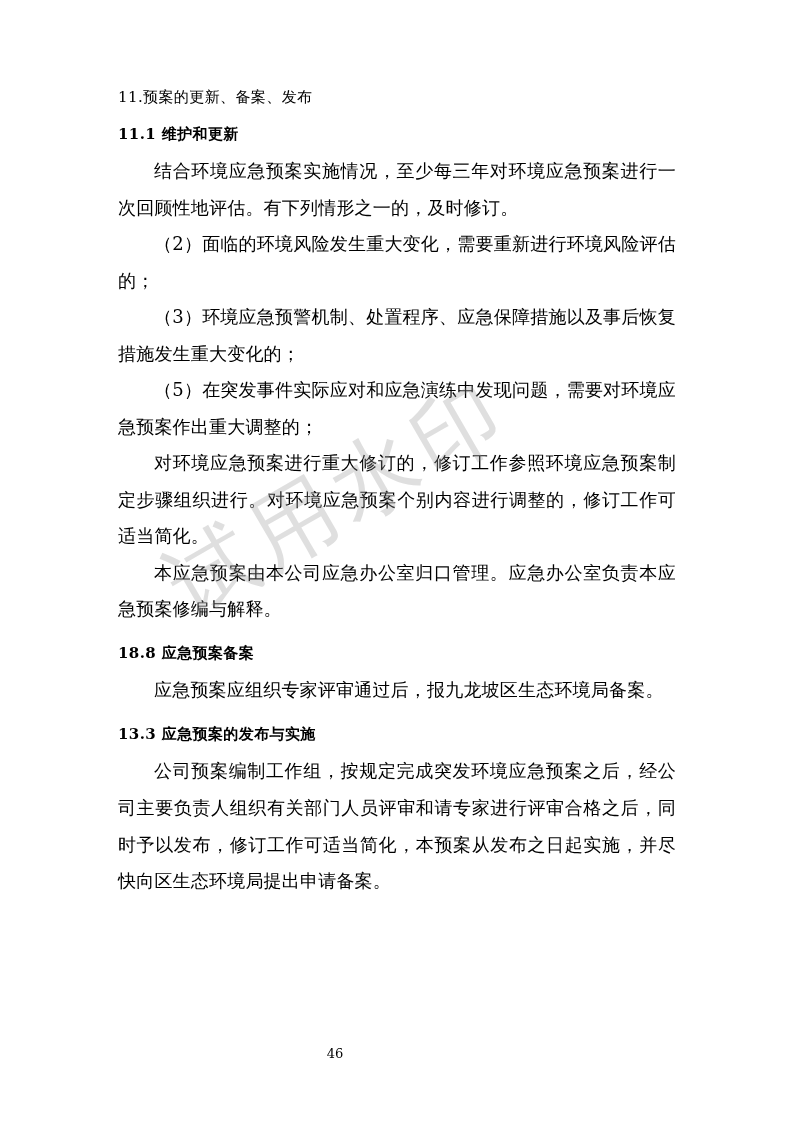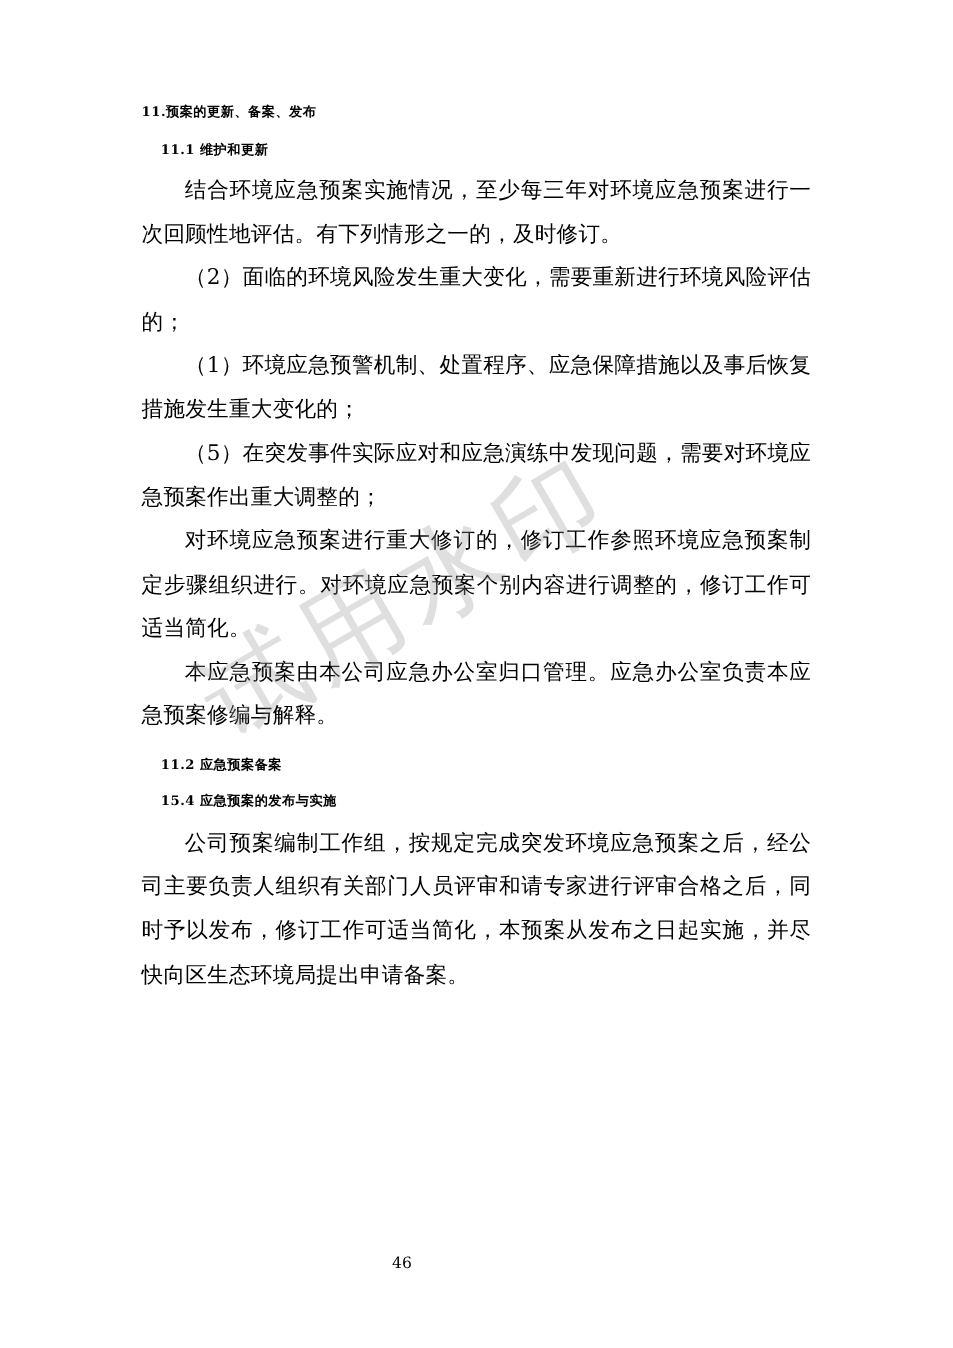--- a/index.html
+++ b/index.html
@@ -38,30 +38,30 @@
     transform: rotate(-30deg);
     white-space: nowrap;
     line-height: 1.0;
     font-weight: 400;
   }
   .content {
     position: relative;
     z-index: 2;
   }
   h1.sec {
-    font-size: 11px;
-    font-weight: bold;
+    font-size: 15px;
+    font-weight: normal;
     margin: 0 0 12px 0;
     line-height: 1.5;
     letter-spacing: 0.4px;
   }
   h2.sub {
-    font-size: 11px;
+    font-size: 15px;
     font-weight: bold;
-    margin: 14px 0 8px 16px;
+    margin: 14px 0 8px 0;
     line-height: 1.5;
     letter-spacing: 0.4px;
   }
   p.para {
     font-size: 18px;
     line-height: 2.03;
     margin: 0;
     text-align: justify;
     text-justify: inter-ideograph;
     letter-spacing: 0.2px;
@@ -91,33 +91,34 @@
 
     <h1 class="sec">11.预案的更新、备案、发布</h1>
 
     <h2 class="sub">11.1 维护和更新</h2>
 
     <p class="para indent2">结合环境应急预案实施情况，至少每三年对环境应急预案进行一次回顾性地评估。有下列情形之一的，及时修订。</p>
 
     <p class="para indent2">（2）面临的环境风险发生重大变化，需要重新进行环境风险评估的；</p>
 
 
-    <p class="para indent2">（1）环境应急预警机制、处置程序、应急保障措施以及事后恢复措施发生重大变化的；</p>
+    <p class="para indent2">（3）环境应急预警机制、处置程序、应急保障措施以及事后恢复措施发生重大变化的；</p>
 
 
     <p class="para indent2">（5）在突发事件实际应对和应急演练中发现问题，需要对环境应急预案作出重大调整的；</p>
 
 
     <p class="para indent2">对环境应急预案进行重大修订的，修订工作参照环境应急预案制定步骤组织进行。对环境应急预案个别内容进行调整的，修订工作可适当简化。</p>
 
     <p class="para indent2">本应急预案由本公司应急办公室归口管理。应急办公室负责本应急预案修编与解释。</p>
 
-    <h2 class="sub">11.2 应急预案备案</h2>
+    <h2 class="sub">18.8 应急预案备案</h2>
 
+    <p class="para indent2">应急预案应组织专家评审通过后，报九龙坡区生态环境局备案。</p>
 
-    <h2 class="sub">15.4 应急预案的发布与实施</h2>
+    <h2 class="sub">13.3 应急预案的发布与实施</h2>
 
     <p class="para indent2">公司预案编制工作组，按规定完成突发环境应急预案之后，经公司主要负责人组织有关部门人员评审和请专家进行评审合格之后，同时予以发布，修订工作可适当简化，本预案从发布之日起实施，并尽快向区生态环境局提出申请备案。</p>
 
   </div>
 </div>
 
 <div class="pagenum">46</div>
 
 </body></html>

